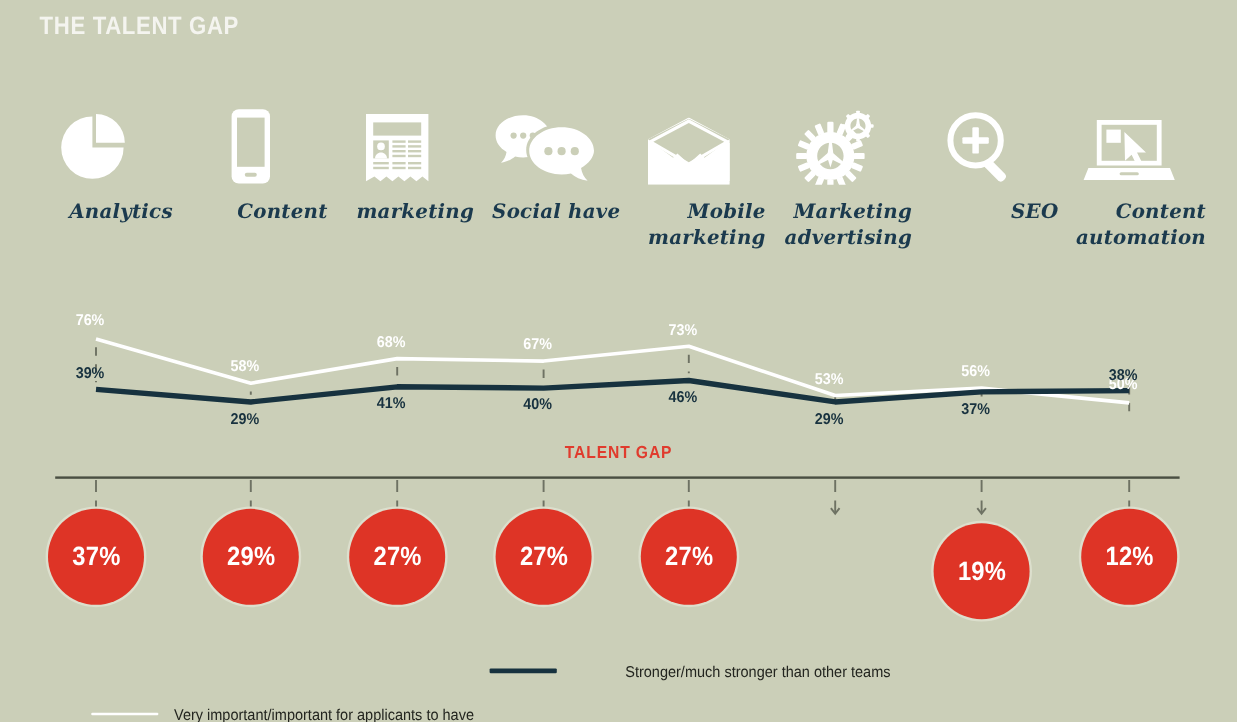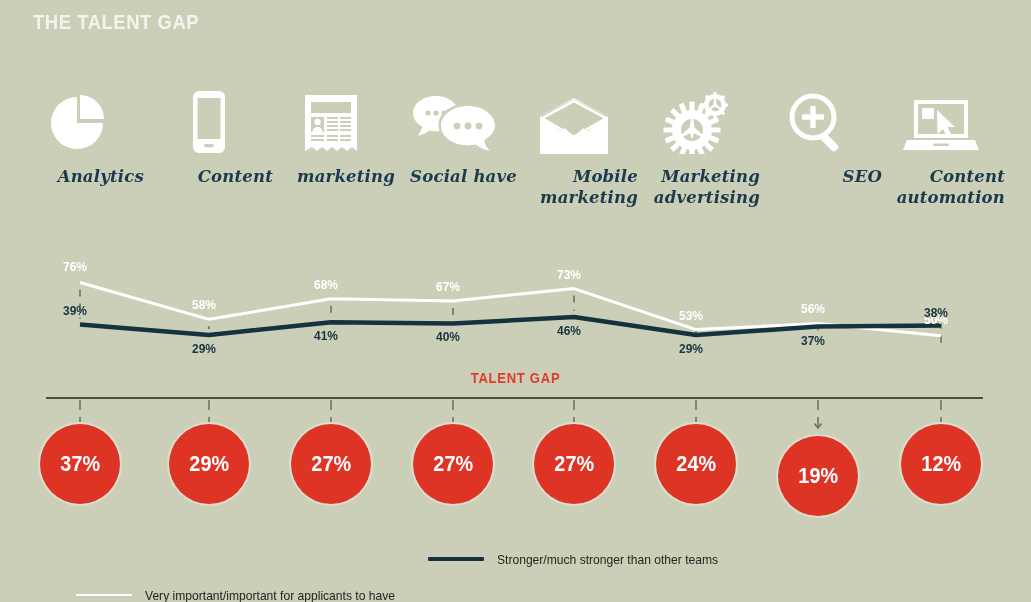--- a/index.html
+++ b/index.html
@@ -409,35 +409,32 @@
       </div>
       <div class="circle" style="left: 291px; top: 0px;">
         <span>27%</span>
       </div>
       <div class="circle" style="left: 413px; top: 0px;">
         <span>27%</span>
       </div>
       <div class="circle" style="left: 534px; top: 0px;">
         <span>27%</span>
       </div>
-      <div class="circle" style="left: 656px; top: 0px;">
-        <span>24%</span>
-      </div>
       <div class="circle" style="left: 778px; top: 12px;">
         <span>19%</span>
       </div>
       <div class="circle" style="left: 901px; top: 0px;">
         <span>12%</span>
       </div>
     </div>
 
   <div id="legend">
       <div class="leg" style="left: 76px; margin-top: 36px;">
         <span class="leg-swatch white"></span>
         <span class="leg-text">Very important/important for applicants to have</span>
       </div>
-      <div class="leg" style="left: 428px;">
+      <div class="leg" style="left: 408px; gap: 44px;">
         <span class="leg-swatch navy"></span>
         <span class="leg-text">Stronger/much stronger than other teams</span>
       </div>
     </div>
 
 </div>
 
 </body></html>

